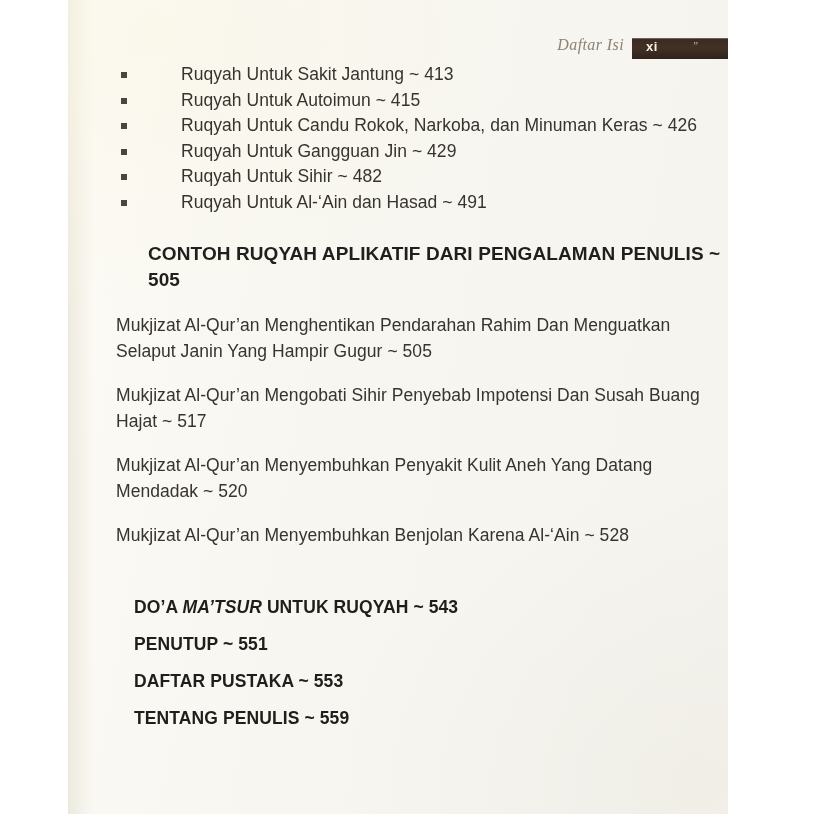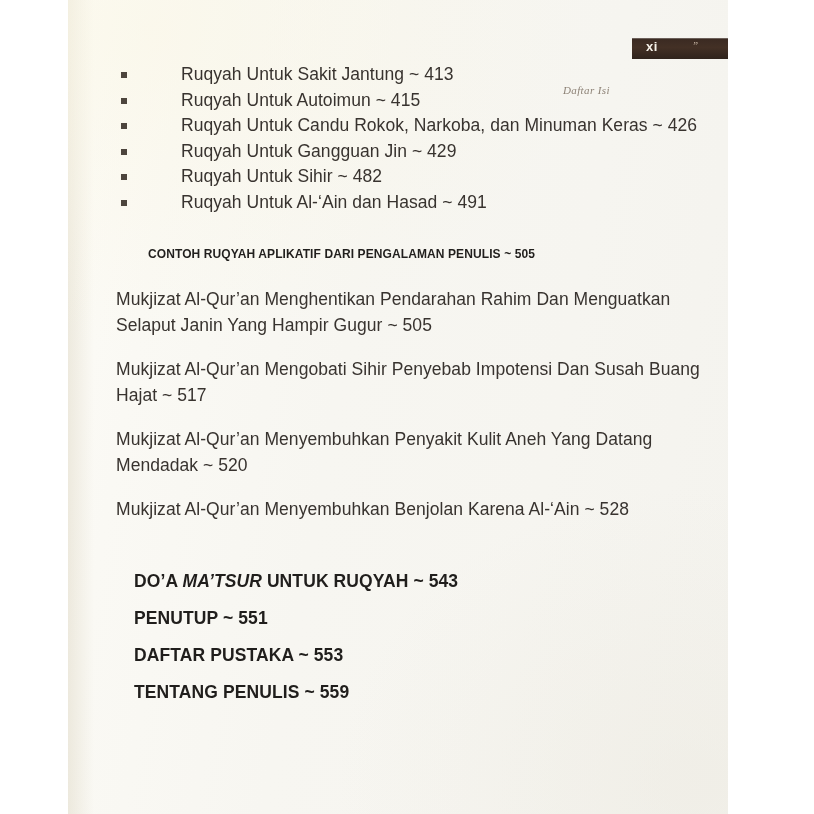--- a/index.html
+++ b/index.html
@@ -60,29 +60,28 @@
   
   #header {
     position: absolute;
     left: 0;
     top: 34px;
     width: 660px;
     height: 26px;
   }
   #header-title {
     position: absolute;
-    right: 118px;
+    right: 104px;
     top: 2px;
     font-family: "Liberation Serif", serif;
     font-style: italic;
-    font-size: 11px;
+    font-size: 16px;
     letter-spacing: .4px;
     color: #8d8276;
     white-space: nowrap;
-    margin-top: 48px;
   }
   #folio-bar {
     position: absolute;
     left: 564px;
     top: 4px;
     width: 96px;
     height: 21px;
     background: linear-gradient(180deg, #3a2a22 0%, #433025 45%, #2f231c 100%);
     box-shadow: 0 1px 0 rgba(255,255,255,.25) inset;
   }
@@ -135,21 +134,21 @@
     top: 10px;
     width: 6px;
     height: 6px;
     background: #4d453d;
   }
 
   
   .section-heading {
     margin: 26px 0 4px 0;
     padding-left: 80px;
-    font-size: 12px;
+    font-size: 19px;
     line-height: 26px;
     font-weight: bold;
     letter-spacing: .1px;
     color: #211f1d;
   }
 
   
   .sub-entry {
     margin: 19px 0 0 0;
     padding-left: 48px;

